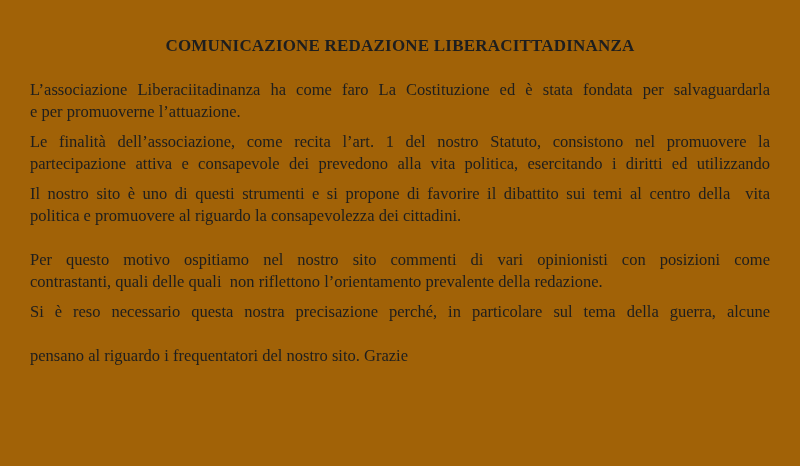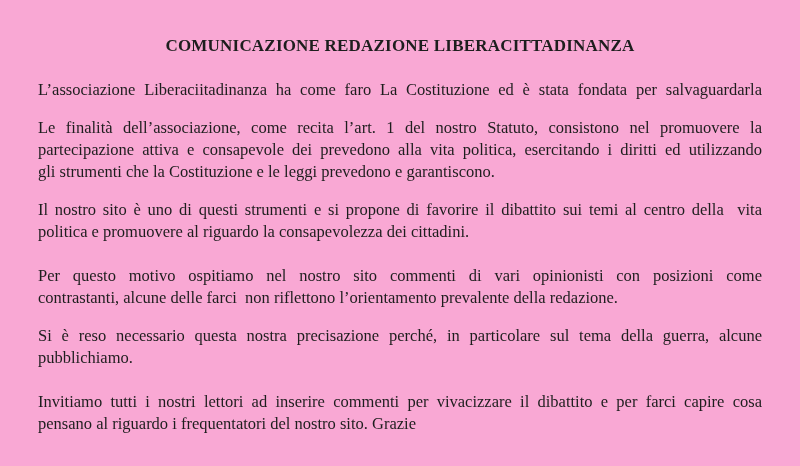--- a/index.html
+++ b/index.html
@@ -10,35 +10,35 @@
   body {
     width: 800px;
     height: 466px;
     overflow: hidden;
   }
   .page {
     box-sizing: border-box;
     width: 800px;
     height: 466px;
     padding: 35px 22px 0 22px;
-    background: #f9a8d4;
+    background: #a16207;
     color: #1e1e1e;
     font-family: "Liberation Serif", "DejaVu Serif", serif;
     font-size: 16.5px;
     line-height: 22px;
   }
   .doc-title {
     text-align: center;
     font-weight: bold;
     font-size: 17px;
     margin: 0 0 22px 0;
     letter-spacing: 0.2px;
   }
   .paragraph {
-    margin: 16px;
+    margin: 8px;
     font-family: Liberation Serif, serif;
   }
   .paragraph.gap-before {
     margin-top: 22px;
   }
   .line {
     text-align: justify;
     text-align-last: justify;
     white-space: pre-wrap;
   }
@@ -48,41 +48,39 @@
 </style>
 </head>
 <body>
 
 <div class="page">
 
   <div class="doc-title">COMUNICAZIONE REDAZIONE LIBERACITTADINANZA</div>
 
   <div class="paragraph">
     <div class="line">L’associazione Liberaciitadinanza ha come faro La Costituzione ed è stata fondata per salvaguardarla</div>
+    <div class="line last">e per promuoverne l’attuazione.</div>
   </div>
 
   <div class="paragraph">
     <div class="line">Le finalità dell’associazione, come recita l’art. 1 del nostro Statuto, consistono nel promuovere la</div>
     <div class="line">partecipazione attiva e consapevole dei prevedono alla vita politica, esercitando i diritti ed utilizzando</div>
-    <div class="line last">gli strumenti che la Costituzione e le leggi prevedono e garantiscono.</div>
   </div>
 
   <div class="paragraph">
     <div class="line">Il nostro sito è uno di questi strumenti e si propone di favorire il dibattito sui temi al centro della  vita</div>
     <div class="line last">politica e promuovere al riguardo la consapevolezza dei cittadini.</div>
   </div>
 
   <div class="paragraph gap-before">
     <div class="line">Per questo motivo ospitiamo nel nostro sito commenti di vari opinionisti con posizioni come</div>
-    <div class="line last">contrastanti, alcune delle farci  non riflettono l’orientamento prevalente della redazione.</div>
+    <div class="line last">contrastanti, quali delle quali  non riflettono l’orientamento prevalente della redazione.</div>
   </div>
 
   <div class="paragraph">
     <div class="line">Si è reso necessario questa nostra precisazione perché, in particolare sul tema della guerra, alcune</div>
-    <div class="line last">pubblichiamo.</div>
   </div>
 
   <div class="paragraph gap-before">
-    <div class="line">Invitiamo tutti i nostri lettori ad inserire commenti per vivacizzare il dibattito e per farci capire cosa</div>
     <div class="line last">pensano al riguardo i frequentatori del nostro sito. Grazie</div>
   </div>
 
 </div>
 
 </body></html>

